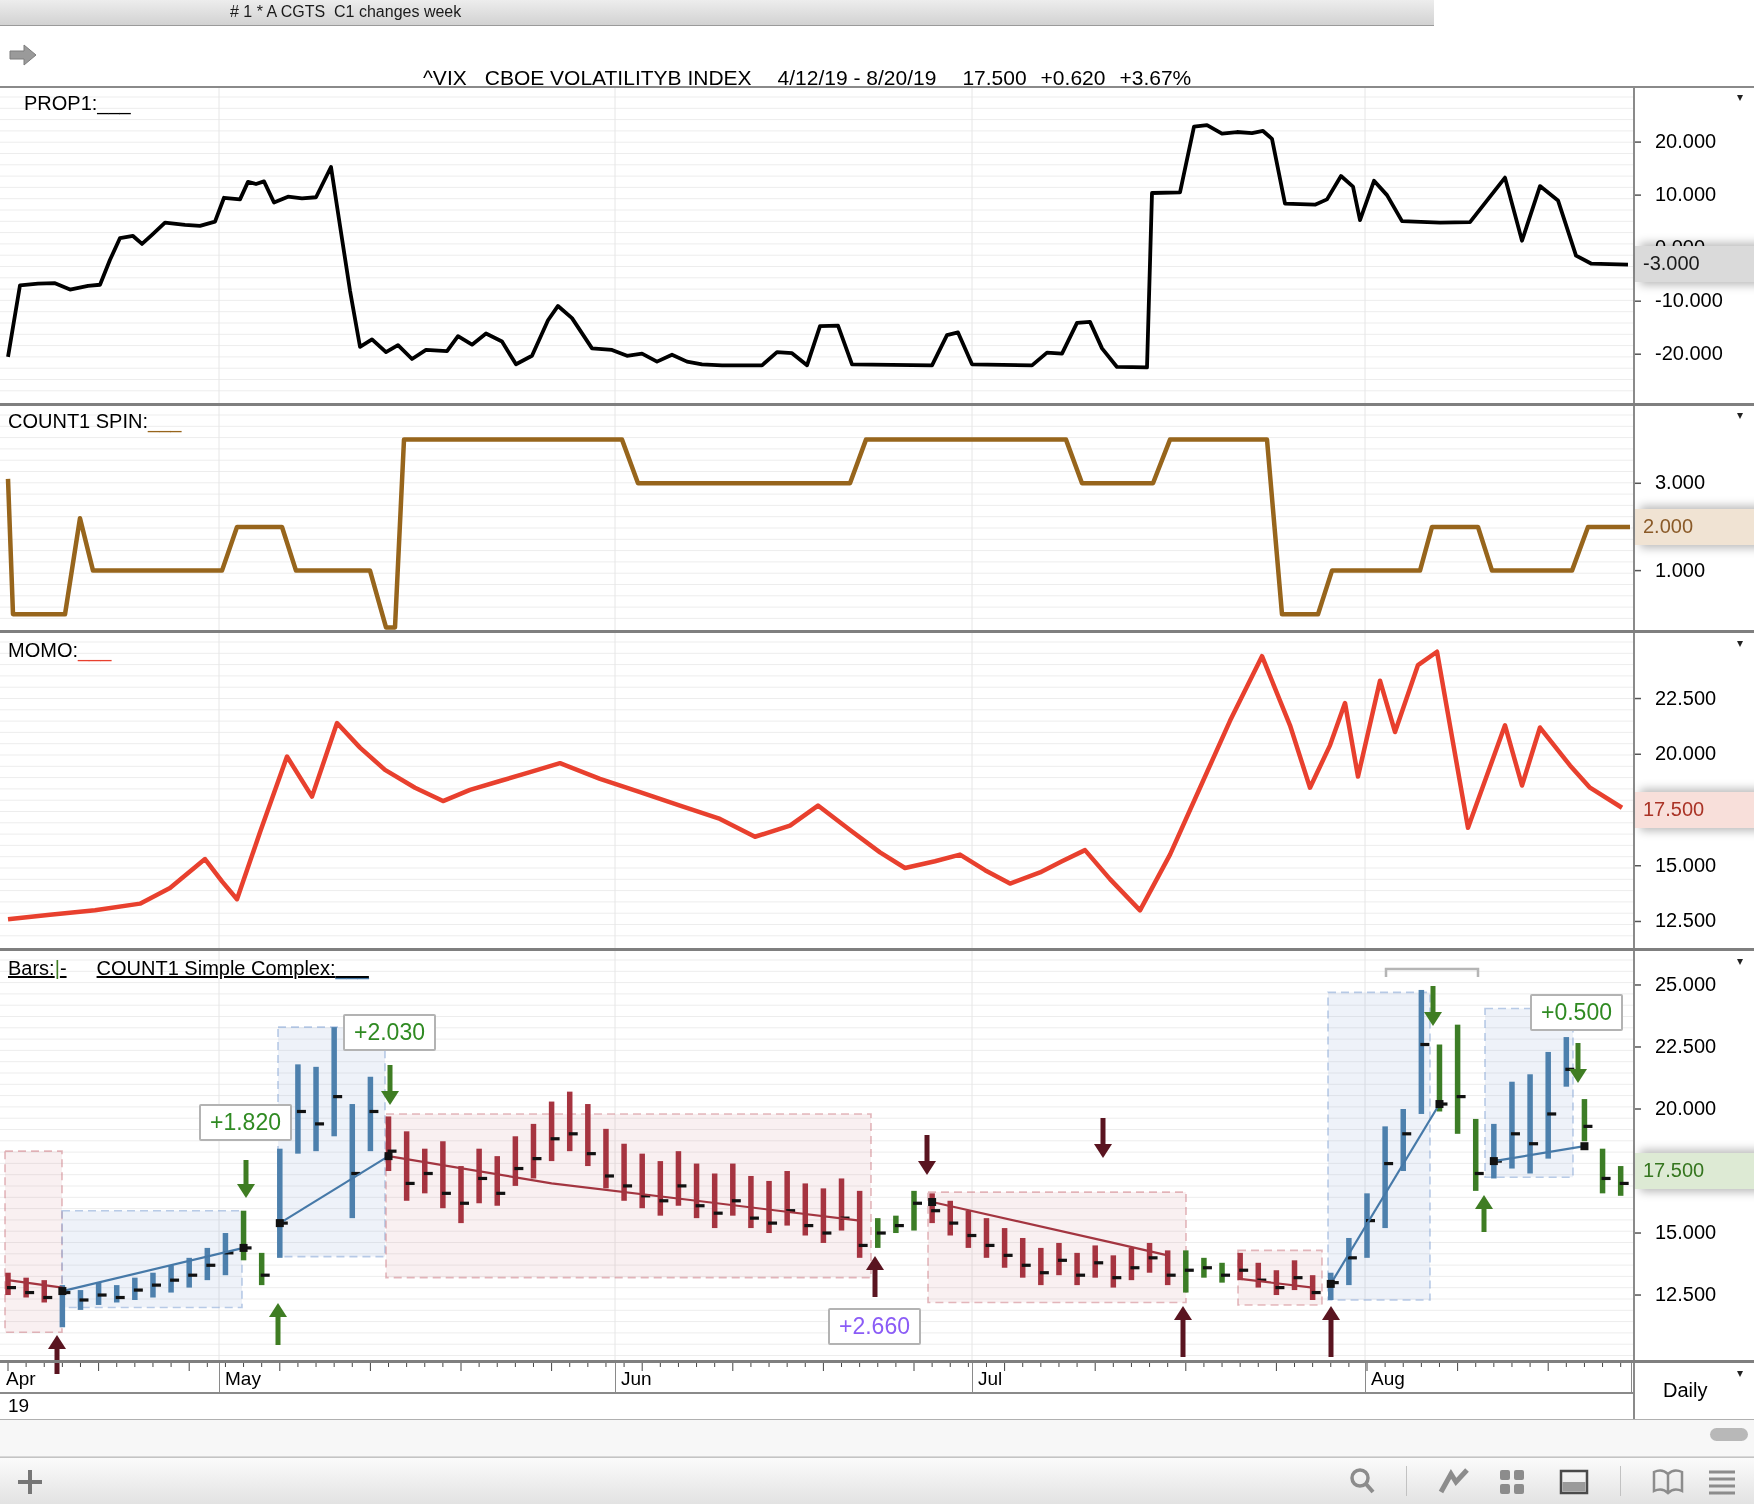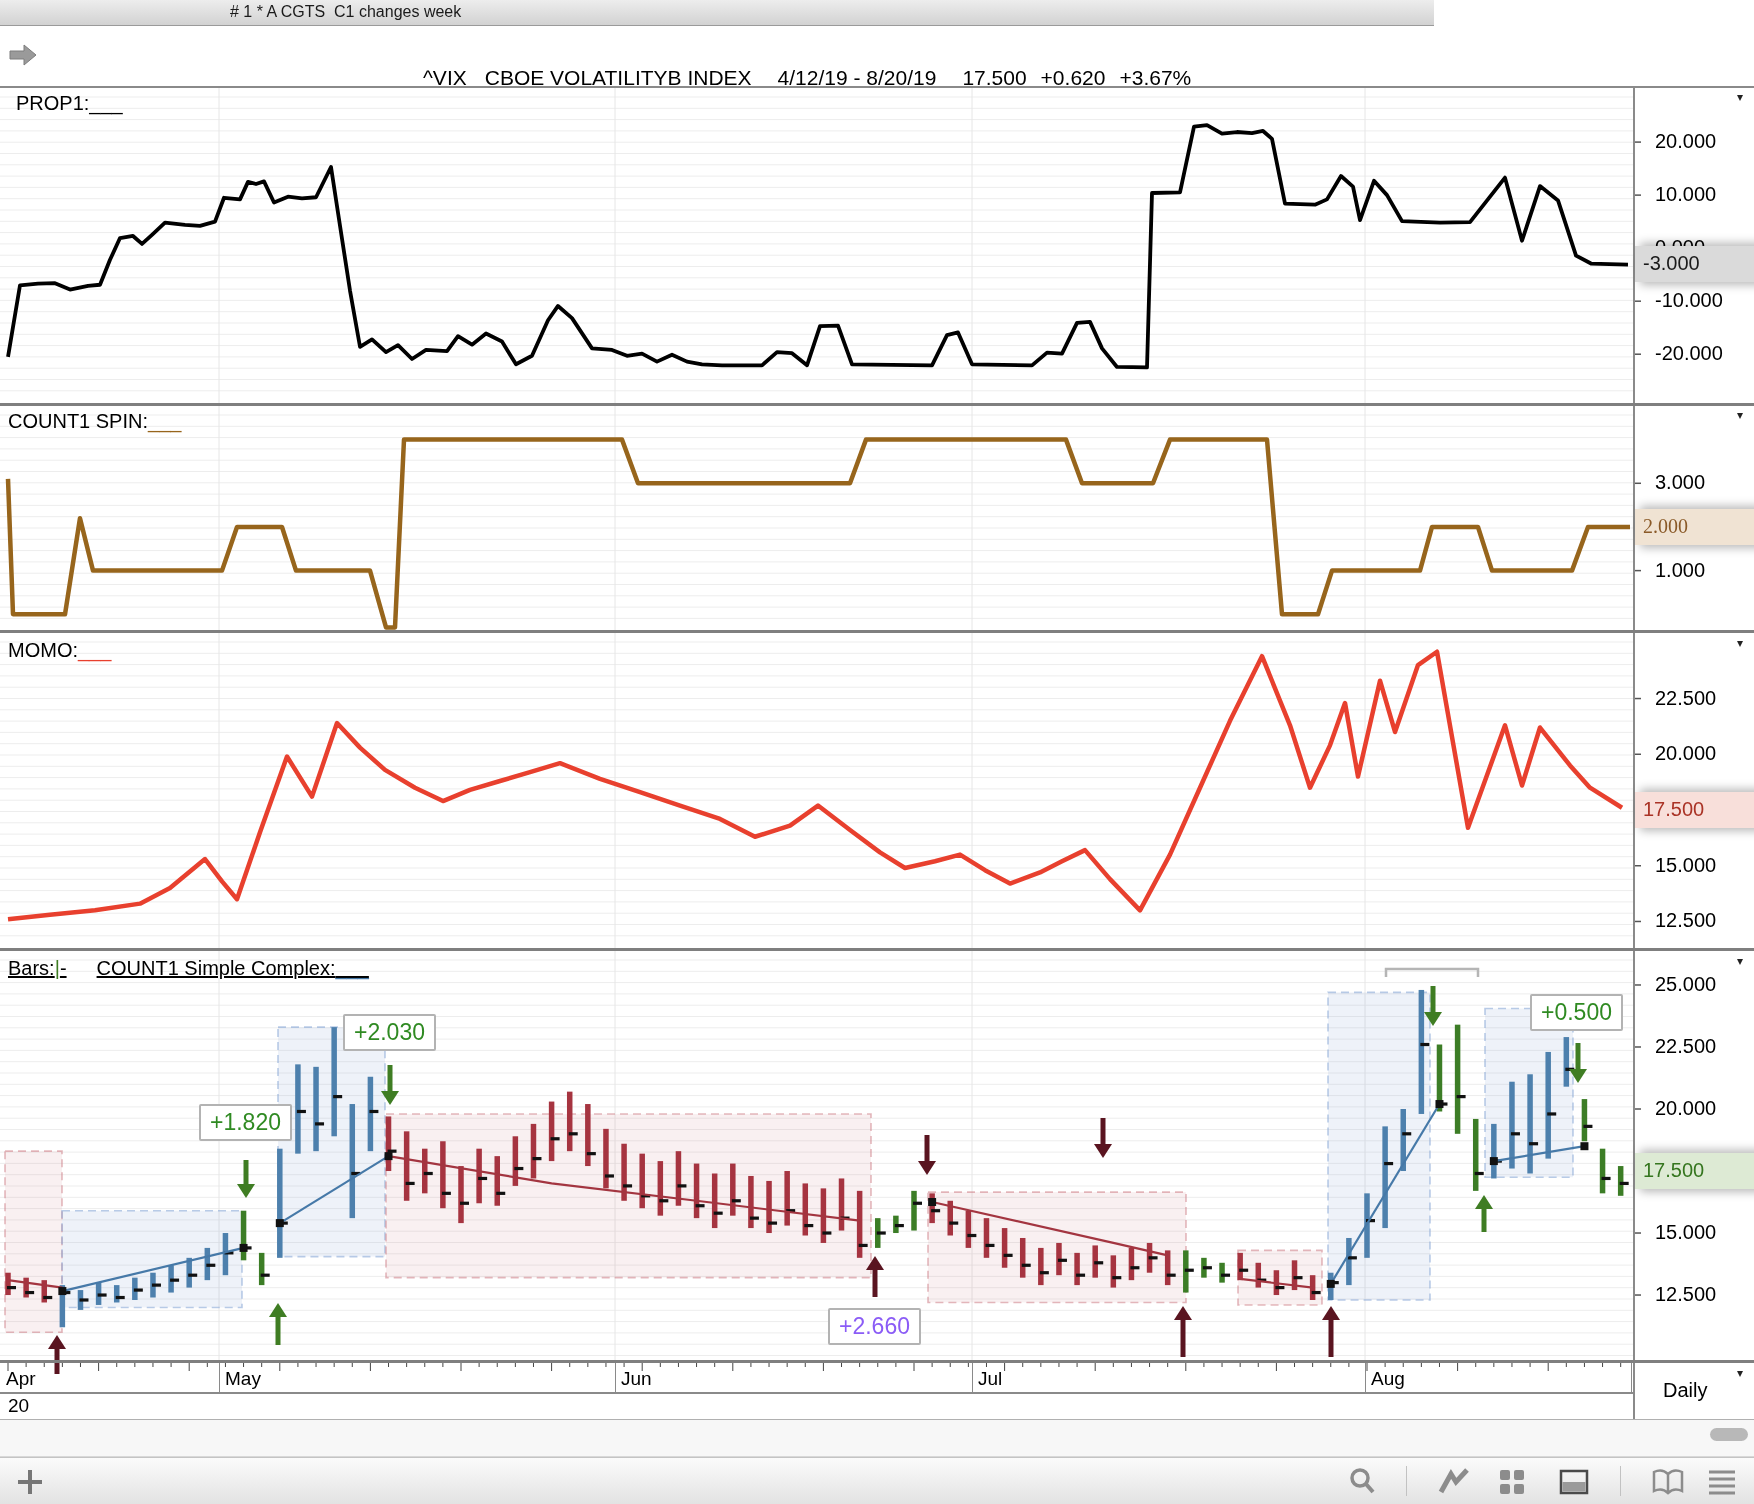--- a/index.html
+++ b/index.html
@@ -530,21 +530,21 @@
 
   <div class="axisline"></div>
   <div class="divider" style="top:403px"></div>
   <div class="divider" style="top:630px"></div>
   <div class="divider" style="top:948px"></div>
   <div class="divider" style="top:1360px"></div>
   <div id="labels"></div>
 
   <div class="months-bottom"></div>
   <div class="year-bottom"></div>
-  <div class="year">20</div>
+  <div class="year">19</div>
   <div class="daily-cell">
     <span class="lbl">Daily</span>
   </div>
   <div class="tri" style="top:1366px">▾</div>
   <div class="tri" style="top:90px">▾</div>
   <div class="tri" style="top:408px">▾</div>
   <div class="tri" style="top:636px">▾</div>
   <div class="tri" style="top:954px">▾</div>
 
   <div class="scrollstrip">
@@ -596,25 +596,25 @@
     </div>
   </div>
 <div class="axis-label" style="top: 130.091px;">20.000</div>
     <div class="axis-label" style="top: 183.121px;">10.000</div>
     <div class="axis-label" style="top: 236.152px;">0.000</div>
     <div class="axis-label" style="top: 289.182px;">-10.000</div>
     <div class="axis-label" style="top: 342.212px;">-20.000</div>
     <div class="hl-box" style="top: 246.061px; background: rgb(218, 218, 218);">
       <span style="color: rgb(26, 26, 26);">-3.000</span>
     </div>
-    <div class="panel-title" style="left: 16px; top: 92px;"><span style="color: rgb(0, 0, 0);">PROP1:</span><span style="color: rgb(0, 0, 0);">___</span></div>
+    <div class="panel-title" style="left: 24px; top: 92px;"><span style="color: rgb(0, 0, 0);">PROP1:</span><span style="color: rgb(0, 0, 0);">___</span></div>
     <div class="axis-label" style="top: 471.287px;">3.000</div>
     <div class="axis-label" style="top: 558.616px;">1.000</div>
     <div class="hl-box" style="top: 508.951px; background: rgb(240, 227, 211);">
-      <span style="color: rgb(138, 90, 40); font-family: Liberation Serif, serif;">2.000</span>
+      <span style="color: rgb(138, 90, 40);">2.000</span>
     </div>
     <div class="panel-title" style="left: 8px; top: 410px;"><span style="color: rgb(0, 0, 0);">COUNT1 SPIN:</span><span style="color: rgb(151, 101, 28);">___</span></div>
     <div class="axis-label" style="top: 686.541px;">22.500</div>
     <div class="axis-label" style="top: 742.274px;">20.000</div>
     <div class="axis-label" style="top: 853.739px;">15.000</div>
     <div class="axis-label" style="top: 909.471px;">12.500</div>
     <div class="hl-box" style="top: 792.006px; background: rgb(248, 223, 218);">
       <span style="color: rgb(170, 51, 38);">17.500</span>
     </div>
     <div class="panel-title" style="left: 8px; top: 639px;"><span style="color: rgb(0, 0, 0);">MOMO:</span><span style="color: rgb(232, 64, 46);">___</span></div>

